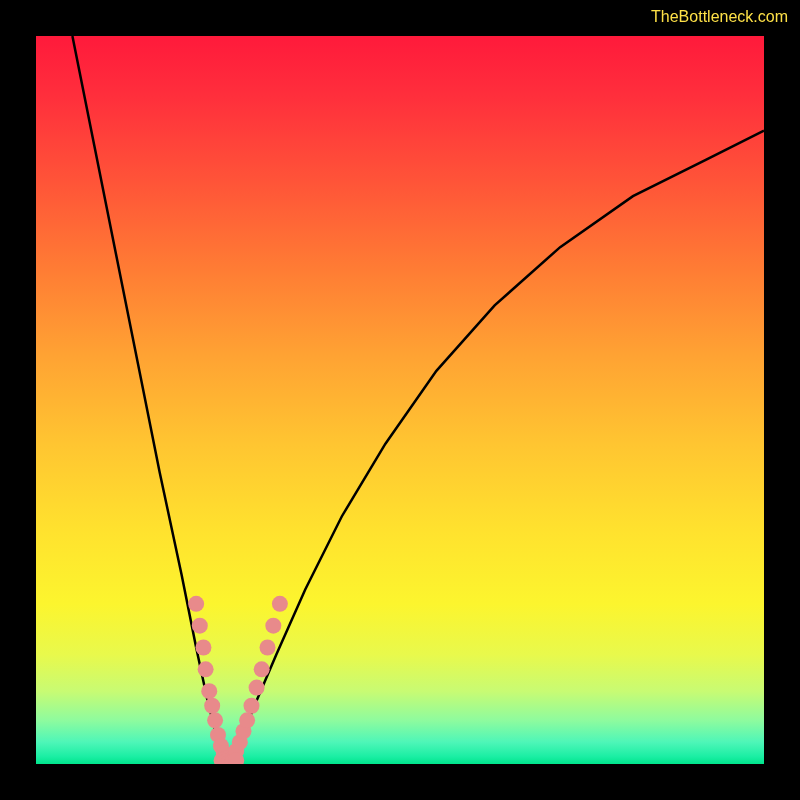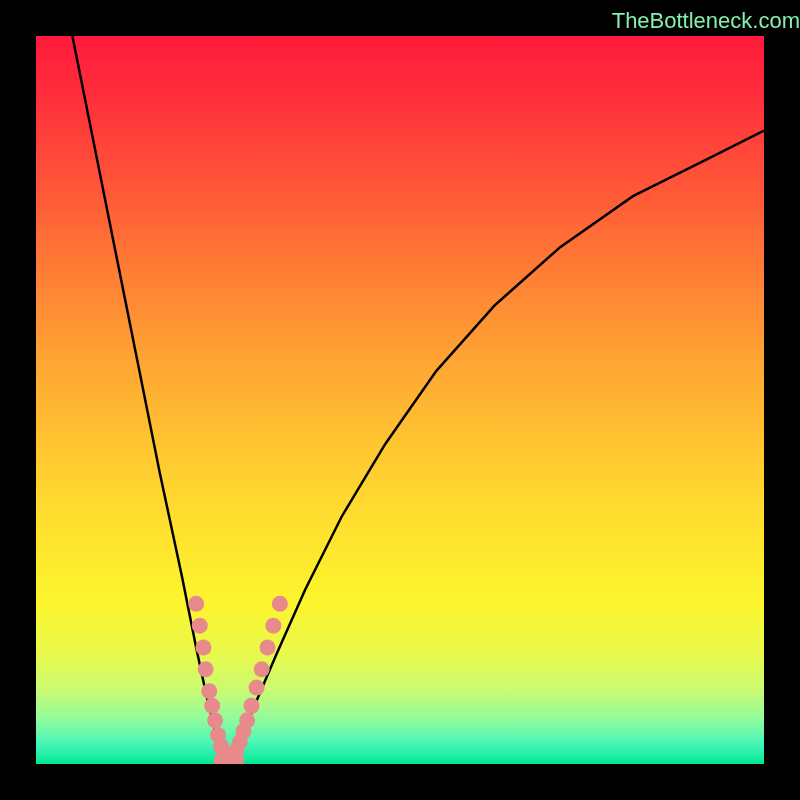--- a/index.html
+++ b/index.html
@@ -10,24 +10,24 @@
     body {
       width: 800px;
       height: 800px;
       background: #000000;
       position: relative;
       overflow: hidden;
     }
     .watermark {
       position: absolute;
       top: 8px;
-      right: 0;
+      right: 12px;
       font-family: Arial, sans-serif;
-      font-size: 22px;
-      color: #86efac;
+      font-size: 16px;
+      color: #fde047;
       z-index: 10;
     }
     .chart-area {
       position: absolute;
       top: 36px;
       left: 36px;
       width: 728px;
       height: 728px;
     }
     .gradient-bg {

